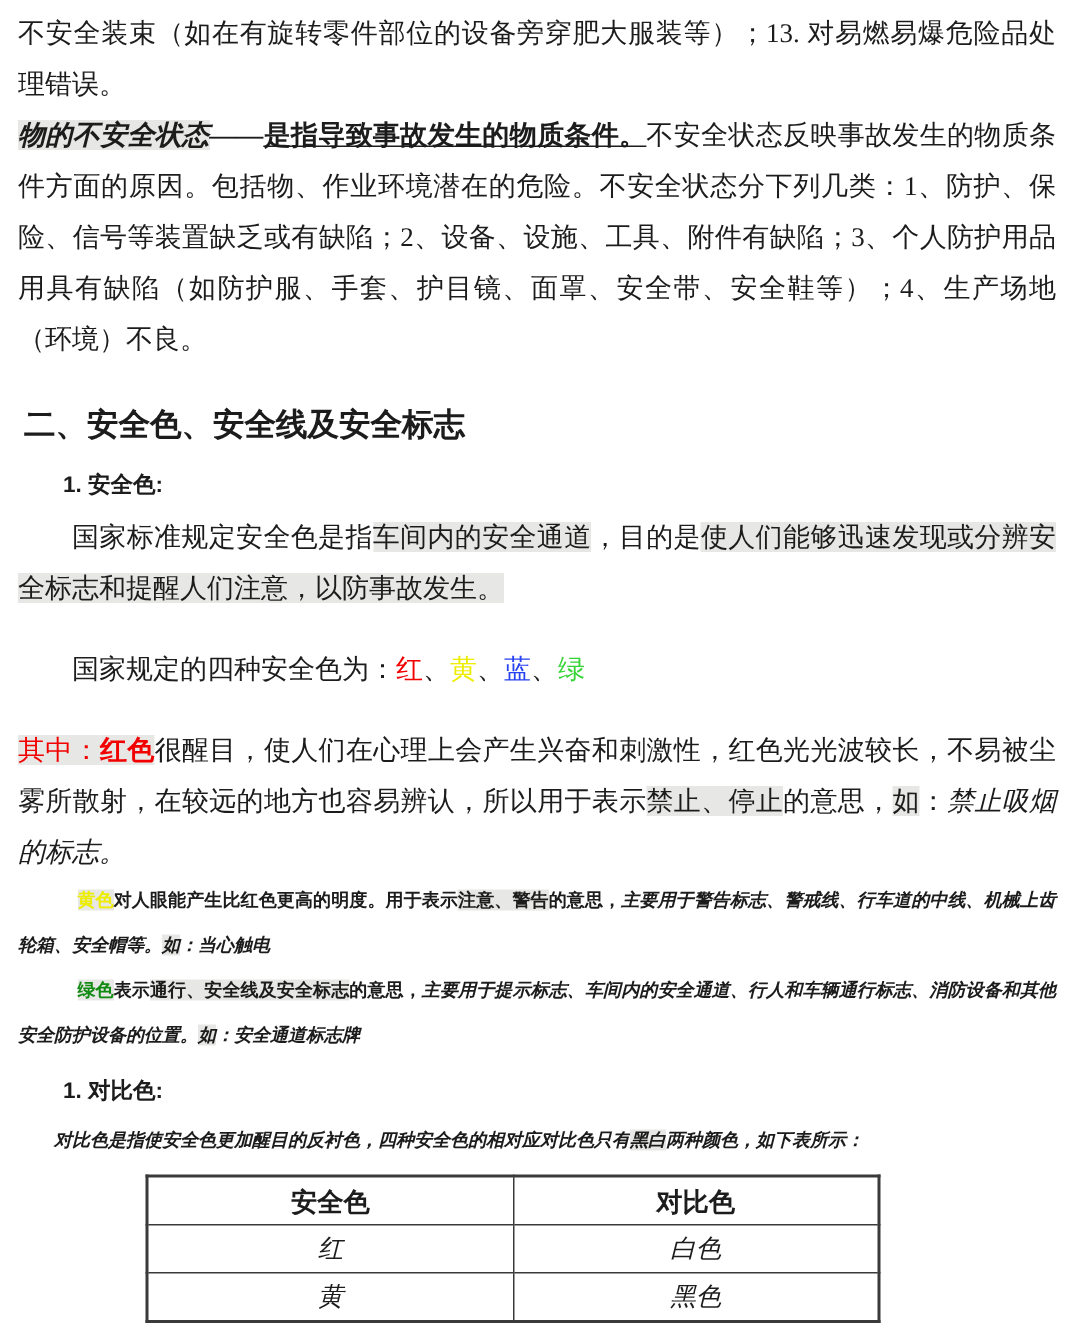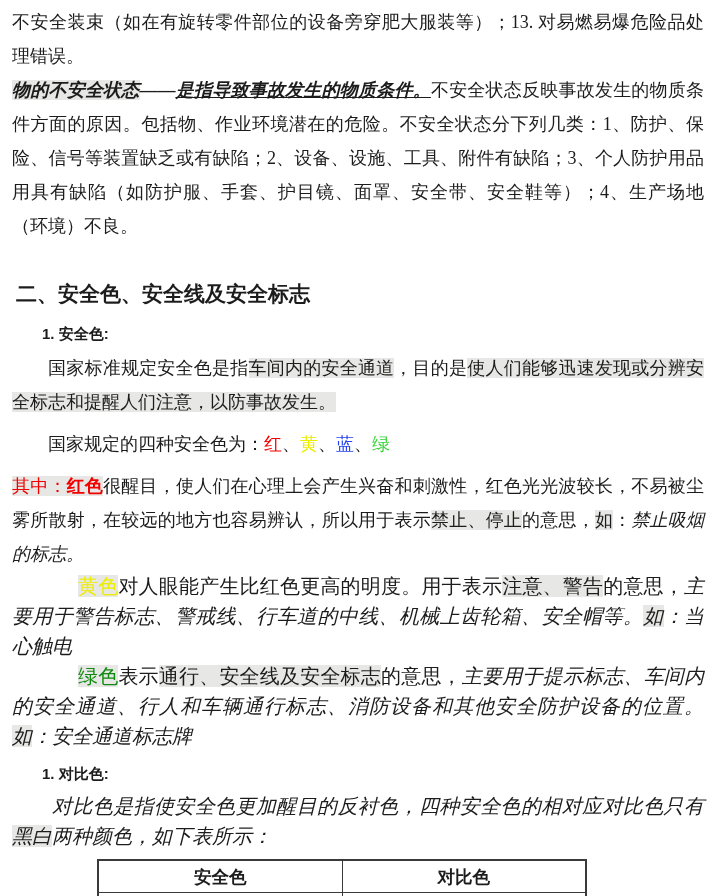--- a/index.html
+++ b/index.html
@@ -4,33 +4,33 @@
 <style>
   html,body{margin:0;padding:0;background:#ffffff;}
   body{
     width:714px;height:896px;overflow:hidden;
     font-family:"Liberation Serif","DejaVu Serif",serif;
     color:#1c1c1c;
   }
   .page{padding:5px 10px 0 12px;}
   p{margin:0;font-size:18px;line-height:34px;text-align:justify;}
   h2{
-    margin:36px 0 10px 4px;font-size:21px;font-weight:bold;
+    margin:26px 0 10px 4px;font-size:21px;font-weight:bold;
     font-family:"Liberation Sans","DejaVu Sans",sans-serif;line-height:30px;
   }
   h3{
     margin:8px 0 2px 0;font-size:15px;font-weight:bold;text-indent:2em;
     font-family:"Liberation Sans","DejaVu Sans",sans-serif;line-height:30px;
   }
   .indent2{text-indent:2em;}
   .indent3{text-indent:3.3em;}
-  .tight{line-height:30px;font-size:20px;}
-  .gap-top{margin-top:8px;}
+  .tight{line-height:30px;font-size:12px;font-weight:bold;}
+  .gap-top{margin-top:20px;}
   .bold{font-weight:bold;}
-  .underline{text-decoration:underline;font-style:italic;}
+  .underline{text-decoration:underline;}
   .hl{background:var(--highlight,#e7e7e5);}
   .c-red{color:var(--red,#f20000);}
   .c-yellow{color:var(--yellow,#f0f000);}
   .c-blue{color:var(--blue,#2742f0);}
   .c-green{color:var(--green,#108a10);}
   .c-green-bright{color:var(--green-bright,#35d435);}
   .kai{font-style:italic;}
   table{
     border-collapse:collapse;margin:8px 0 0 85px;width:490px;
     font-family:"Liberation Serif","DejaVu Serif",serif;

